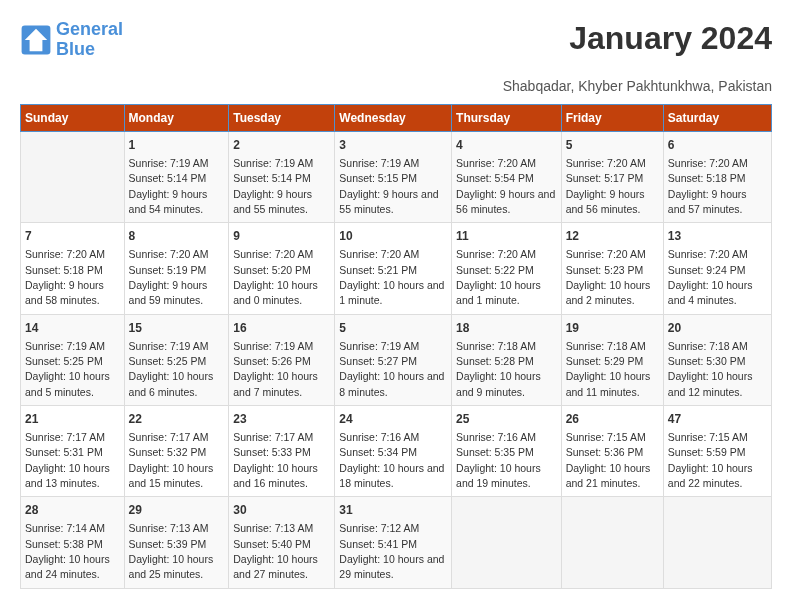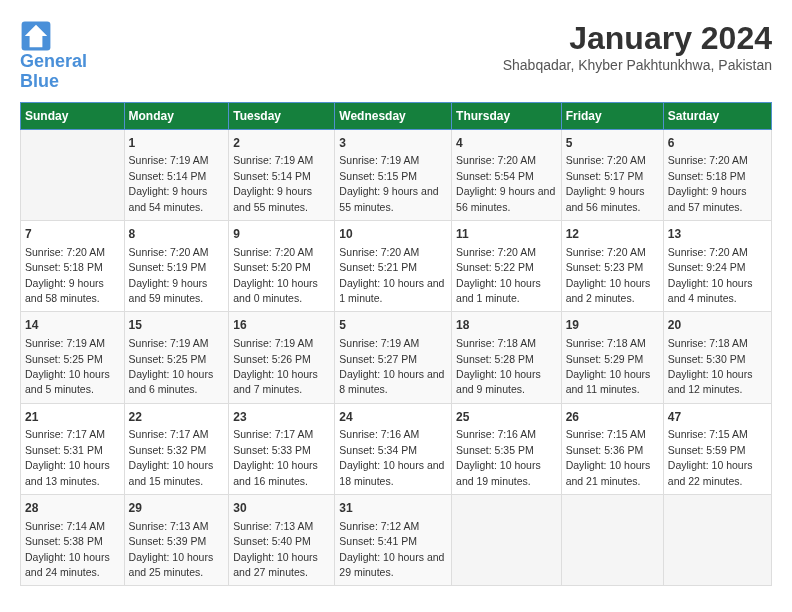--- a/index.html
+++ b/index.html
@@ -11,21 +11,21 @@
       padding: 20px;
     }
     .header {
       display: flex;
       justify-content: space-between;
       align-items: flex-start;
       margin-bottom: 10px;
     }
     .logo {
       display: flex;
-      flex-direction: column;
+      align-items: center;
     }
     .logo-text {
       font-size: 18px;
       font-weight: bold;
       color: #333;
       line-height: 1.1;
     }
     .logo-text span {
       color: #4a90d9;
     }
@@ -38,28 +38,29 @@
       text-align: right;
     }
     .main-title {
       font-size: 32px;
       font-weight: bold;
       color: #333;
     }
     .subtitle {
       font-size: 14px;
       color: #555;
+      margin-top: 21px;
     }
     table {
       width: 100%;
       border-collapse: collapse;
       font-size: 11px;
     }
     thead tr th {
-      background-color: #15803d;
+      background-color: #c2410c;
       color: #fff;
       padding: 6px 4px;
       text-align: left;
       font-size: 12px;
       border: 1px solid #5090cf;
     }
     tbody tr td {
       vertical-align: top;
       padding: 5px 4px;
       border: 1px solid #ddd;

